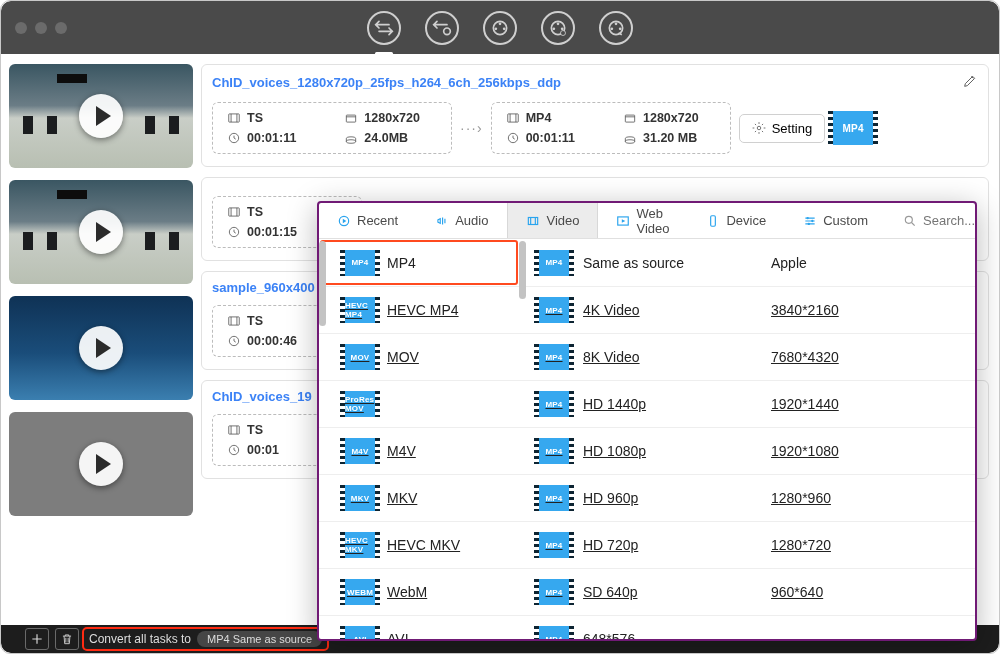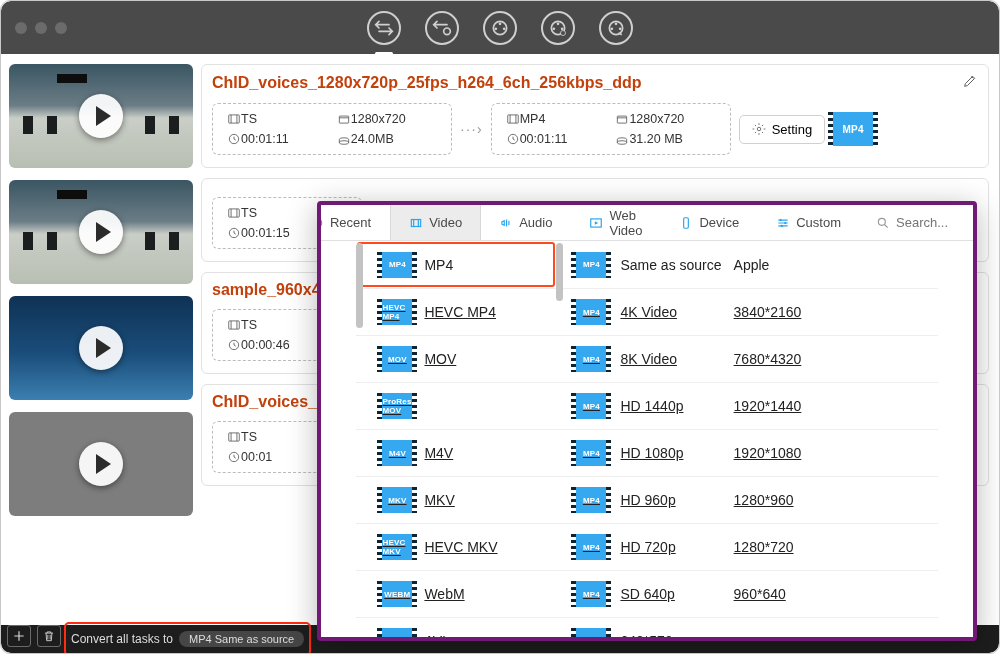--- a/index.html
+++ b/index.html
@@ -19,33 +19,33 @@
   
   .thumb { width: 184px; height: 104px; border-radius: 6px; background: #7d7d7d; position: relative; overflow: hidden; }
   .thumb.room { background: linear-gradient(180deg,#3a5662 0%,#6b7d86 40%,#c9cec7 52%,#b8bfb2 100%); }
   .thumb.sea  { background: linear-gradient(180deg,#0f3255 0%,#1a4d7a 55%,#3b7fb0 100%); }
   .thumb .play { position: absolute; top: 50%; left: 50%; transform: translate(-50%,-50%); width: 44px; height: 44px; border-radius: 50%; background: rgba(255,255,255,0.92); box-shadow: 0 2px 6px rgba(0,0,0,0.45); }
   .thumb .play::after { content: ""; position: absolute; left: 17px; top: 12px; border-left: 15px solid #2b2b2b; border-top: 10px solid transparent; border-bottom: 10px solid transparent; }
   .speaker { position:absolute; width:10px; height:18px; background:#1b1d1f; }
   .dolby { position:absolute; top:10px; left:48px; width:30px; height:9px; background:#0d0d0d; }
   
   .task-card { border: 1px solid #e1e1e1; border-radius: 6px; padding: 8px 10px 12px; }
-  .task-title { font-size: 16px; font-weight: 600; color: #c2410c; display: flex; align-items: center; gap: 6px; }
+  .task-title { font-size: 13px; font-weight: 600; color: #3b82f6; display: flex; align-items: center; gap: 6px; }
   .task-title .edit { margin-left: auto; color: #888; cursor: pointer; }
   .spec-row { display: flex; align-items: center; margin-top: 10px; gap: 8px; }
   .spec-box { flex: 0 0 auto; min-width: 240px; border: 1px dashed #bcbcbc; border-radius: 6px; padding: 8px 14px; display: flex; gap: 48px; font-size: 12.5px; color: #333; }
   .spec-col { display: flex; flex-direction: column; gap: 6px; }
-  .spec-line { display: flex; align-items: flex-start; white-space: nowrap; }
+  .spec-line { display: flex; align-items: flex-start; gap: 6px; white-space: nowrap; font-weight: bold; }
   .spec-line svg, .spec-line .ico { width: 14px; height: 14px; }
   .arrow { flex: 0 0 auto; color: #999; font-size: 14px; letter-spacing: 1px; }
   .setting-btn { display: inline-flex; align-items: center; gap: 6px; font-size: 13px; border: 1px solid #d0d0d0; border-radius: 5px; padding: 6px 12px; background: #fff; cursor: pointer; }
   .fmt-badge { width: 40px; height: 36px; display: flex; align-items: center; justify-content: center; }
   .truncated .spec-box { min-width: 150px; }
   
-  .popup { position: absolute; left: 316px; top: 200px; width: 660px; height: 440px; background: #fff; border: 4px solid #701a75; border-radius: 4px; box-shadow: 0 6px 30px rgba(0,0,0,0.28); display: flex; flex-direction: column; z-index: 50; overflow: hidden; align-items: center; }
+  .popup { position: absolute; left: 316px; top: 200px; width: 660px; height: 440px; background: #fff; border: 2px solid #701a75; border-radius: 4px; box-shadow: 0 6px 30px rgba(0,0,0,0.28); display: flex; flex-direction: column; z-index: 50; overflow: hidden; }
   .popup-tabs { height: 36px; display: flex; align-items: stretch; border-bottom: 1px solid #e0e0e0; font-size: 13px; }
   .ptab { display: flex; align-items: center; gap: 6px; padding: 0 18px; color: #4a4a4a; cursor: pointer; border-right: 1px solid transparent; }
   .ptab .ti { color: #2aa4ee; display:inline-flex; }
   .ptab.active { background: #ececec; border-left: 1px solid #d8d8d8; border-right: 1px solid #d8d8d8; }
   .popup-search { margin-left: auto; display: flex; align-items: center; gap: 6px; color: #999; padding: 0 16px; }
   .popup-search input { border: none; outline: none; font-size: 13px; width: 90px; }
   .ptab svg, .popup-search svg { width:14px; height:14px; }
   .popup-body { flex: 1; display: flex; overflow: hidden; }
   .fmt-pane, .preset-pane { overflow-y: hidden; position: relative; }
   .fmt-pane { width: 200px; }
@@ -58,21 +58,21 @@
   .prow { display: grid; grid-template-columns: 32px 1fr 150px 30px; align-items: center; gap: 12px; height: 47px; padding: 0 12px 0 20px; font-size: 14px; color: #222; cursor: pointer; }
   .prow .gear { color: #666; visibility: hidden; }
   .prow:first-child .gear { visibility: visible; }
   .prow:first-child { background: #f1f1f1; }
   
   .fbadge { width: 30px; height: 26px; background: #36a8ef; position: relative; display:flex; align-items:center; justify-content:center; color:#fff; font-size:8px; font-weight:700; font-family: Arial; letter-spacing:0.2px; }
   .fbadge::before, .fbadge::after { content:""; position:absolute; top:0; bottom:0; width:5px; background: repeating-linear-gradient(#0d2432 0 3px, transparent 3px 6px); }
   .fbadge::before { left:-5px; } .fbadge::after { right:-5px; }
   .fbadge.big { width: 40px; height: 34px; font-size:10px; }
   
-  .bottombar { position: absolute; left:0; right:0; bottom:0; height:28px; background:#1d1d1d; display:flex; color:#ddd; font-size:12px; padding:0 6px; border-radius:0 0 10px 10px; }
+  .bottombar { position: absolute; left:0; right:0; bottom:0; height:28px; background:#1d1d1d; display:flex; align-items:center; color:#ddd; font-size:12px; padding:0 24px; border-radius:0 0 10px 10px; }
   .bb-btn { width:24px; height:22px; border:1px solid #6a6a6a; border-radius:3px; display:flex; align-items:center; justify-content:center; color:#d7d7d7; margin-right:6px; cursor:pointer; }
   .convert-wrap { display:flex; align-items:center; gap:6px; outline:2px solid #ff2b12; outline-offset:1px; padding:1px 4px; border-radius:2px; }
   .convert-dd { background:#464646; border-radius:10px; padding:2px 10px; font-size:11px; cursor:pointer; }
   
   .ic { stroke:#555; stroke-width:1.4; fill:none; }
 </style>
 </head>
 <body>
 
 <div class="titlebar">
@@ -321,36 +321,36 @@
   <div class="popup-tabs">
     <div class="ptab">
         <span class="ti">
           <svg viewBox="0 0 24 24">
             <circle cx="12" cy="12" r="8" stroke="#2aa4ee" stroke-width="2" fill="none"></circle>
             <path d="M10 8l6 4-6 4z" fill="#2aa4ee"></path>
           </svg>
         </span>
         <span>Recent</span>
       </div>
+    <div class="ptab">
+        <span class="ti">
+          <svg viewBox="0 0 24 24">
+            <path d="M9 8v8l-4-2v-4l4-2zM13 6v12M17 8v8" stroke="#2aa4ee" stroke-width="2" fill="none"></path>
+          </svg>
+        </span>
+        <span>Audio</span>
+      </div>
     <div class="ptab active">
         <span class="ti">
           <svg viewBox="0 0 24 24">
             <rect x="4" y="6" width="16" height="12" stroke="#2aa4ee" stroke-width="2" fill="none"></rect>
             <path d="M8 6v12M16 6v12" stroke="#2aa4ee" stroke-width="2"></path>
           </svg>
         </span>
         <span>Video</span>
-      </div>
-    <div class="ptab">
-        <span class="ti">
-          <svg viewBox="0 0 24 24">
-            <path d="M9 8v8l-4-2v-4l4-2zM13 6v12M17 8v8" stroke="#2aa4ee" stroke-width="2" fill="none"></path>
-          </svg>
-        </span>
-        <span>Audio</span>
       </div>
     <div class="ptab">
         <span class="ti">
           <svg viewBox="0 0 24 24">
             <rect x="3" y="5" width="18" height="14" stroke="#2aa4ee" stroke-width="2" fill="none"></rect>
             <path d="M10 9l6 3-6 3z" fill="#2aa4ee"></path>
           </svg>
         </span>
         <span>Web Video</span>
       </div>

